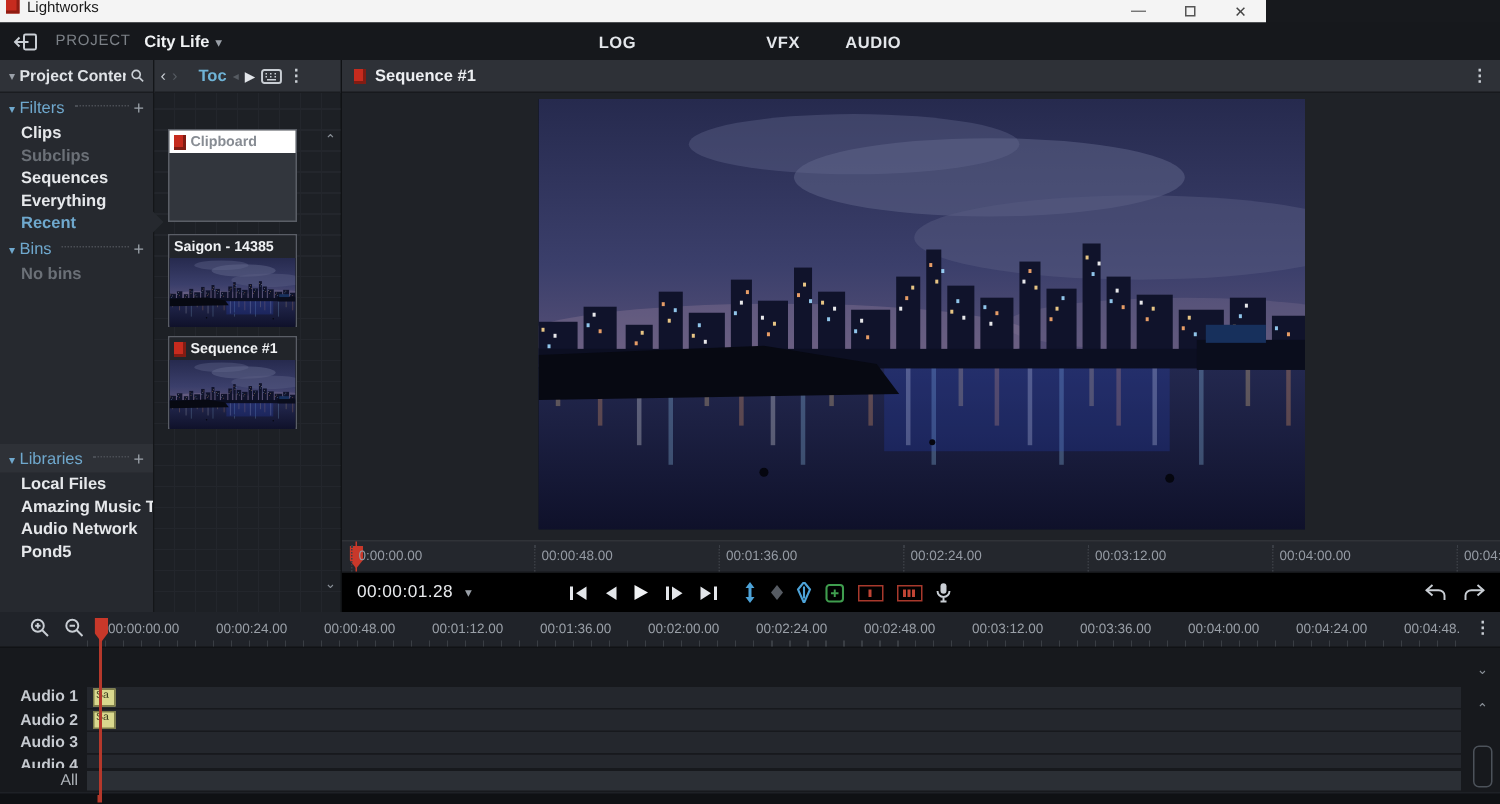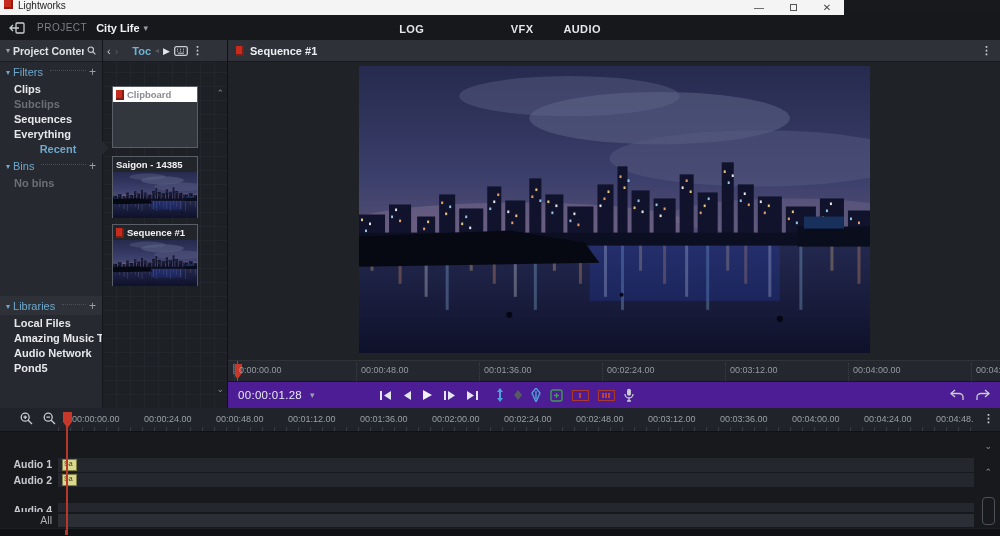--- a/index.html
+++ b/index.html
@@ -42,21 +42,21 @@
   .ph-text { color:#dfe2e6; font-weight:bold; font-size:10.5px; margin:0 3px; white-space:nowrap; overflow:hidden; }
   .tri { color:#9aa0a8; font-size:8px; }
   .section-row { display:flex; align-items:center; padding:3px 6px 2px 6px; }
   .section-title { color:#6fa8cd; font-weight:normal; margin:0 4px 0 3px; }
   .leader { flex:1; border-bottom:1px dotted #4a4e55; margin:0 3px 3px 3px; }
   .plus { color:#9aa0a8; font-size:12px; }
   .flist { padding-left:14px; }
   .fitem { padding:1.5px 0; color:#e6e8eb; font-weight:bold; cursor:pointer;
            white-space:nowrap; overflow:hidden; }
   .fitem.dim { color:#6b7077; }
-  .fitem.active { color:#6fa8cd;text-align:center; }
+  .fitem.active { color:#6fa8cd; }
   .libraries-block { position:absolute; top:256px; left:0; right:0; }
   .lib-header { background:#2e3137; }
   .notch { position:absolute; right:-7px; top:101px; width:0; height:0;
            border-top:7px solid transparent; border-bottom:7px solid transparent;
            border-left:7px solid #26292f; z-index:3; }
 
   
   .bin-panel { width:125px; background:#1d2025; position:relative;
                border-right:1px solid #101215; }
   .bin-grid { position:absolute; inset:22px 0 0 0;
@@ -102,21 +102,21 @@
   .v-ruler { height:22px; background:#24272d; position:relative;
              border-top:1px solid #303338; border-bottom:1px solid #15171a; }
   .v-tick { position:absolute; top:4px; color:#959ba4; font-size:9px; white-space:nowrap; }
   .v-tick::before { content:""; position:absolute; left:-5px; top:-2px; height:18px;
                     border-left:1px dotted #3a3e45; }
   .playhead-pin { position:absolute; width:9px; background:#c8382a;
                   clip-path:polygon(0 0,100% 0,100% 62%,50% 100%,0 62%); }
   .v-ruler .playhead-pin { left:5px; top:3px; height:15px; }
   .v-ruler .ph-line { position:absolute; left:9px; top:0; bottom:0; width:1px; background:#c8382a; }
 
-  .transport { height:26px; background:#4c1d95; display:flex; align-items:center; padding:0 10px; }
+  .transport { height:26px; background:#000000; display:flex; align-items:center; padding:0 10px; }
   .tc-current { color:#e8eaed; font-size:11.5px; letter-spacing:.3px; }
   .tc-caret { color:#9aa0a8; font-size:9px; margin-left:8px; }
   .transport-center { display:flex; align-items:center; gap:10px; margin-left:64px; }
   .tbtn { cursor:pointer; display:flex; align-items:center; }
   .marker-icons { display:flex; align-items:center; gap:9px; margin-left:16px; }
   .redbox { width:17px; height:11px; border:1px solid #a8392c; display:flex;
             align-items:center; justify-content:center; gap:1px; cursor:pointer; }
   .redbox i { width:2px; height:5px; background:#c04434; }
   .undo-redo { margin-left:auto; display:flex; gap:12px; }
 
@@ -819,20 +819,24 @@
     <div class="lane">
       <div class="clip">Sa</div>
     </div>
   </div>
   <div class="tl-row" style="top:65px;height:14px">
     <span class="row-label" style="top:1px">Audio 2</span>
     <div class="lane">
       <div class="clip">Sa</div>
     </div>
   </div>
+  <div class="tl-row" style="top:80px;height:14px">
+    <span class="row-label" style="top:1px">Audio 3</span>
+    <div class="lane"></div>
+  </div>
   <div class="tl-row" style="top:95px;height:9px;overflow:hidden">
     <span class="row-label" style="top:1px">Audio 4</span>
     <div class="lane"></div>
   </div>
   <div class="tl-row" style="top:106px;height:13px">
     <span class="row-label" style="top:0px;font-weight:normal;color:#aeb3b9">All</span>
     <div class="lane all"></div>
   </div>
 
   <div class="tl-scrollcol">

